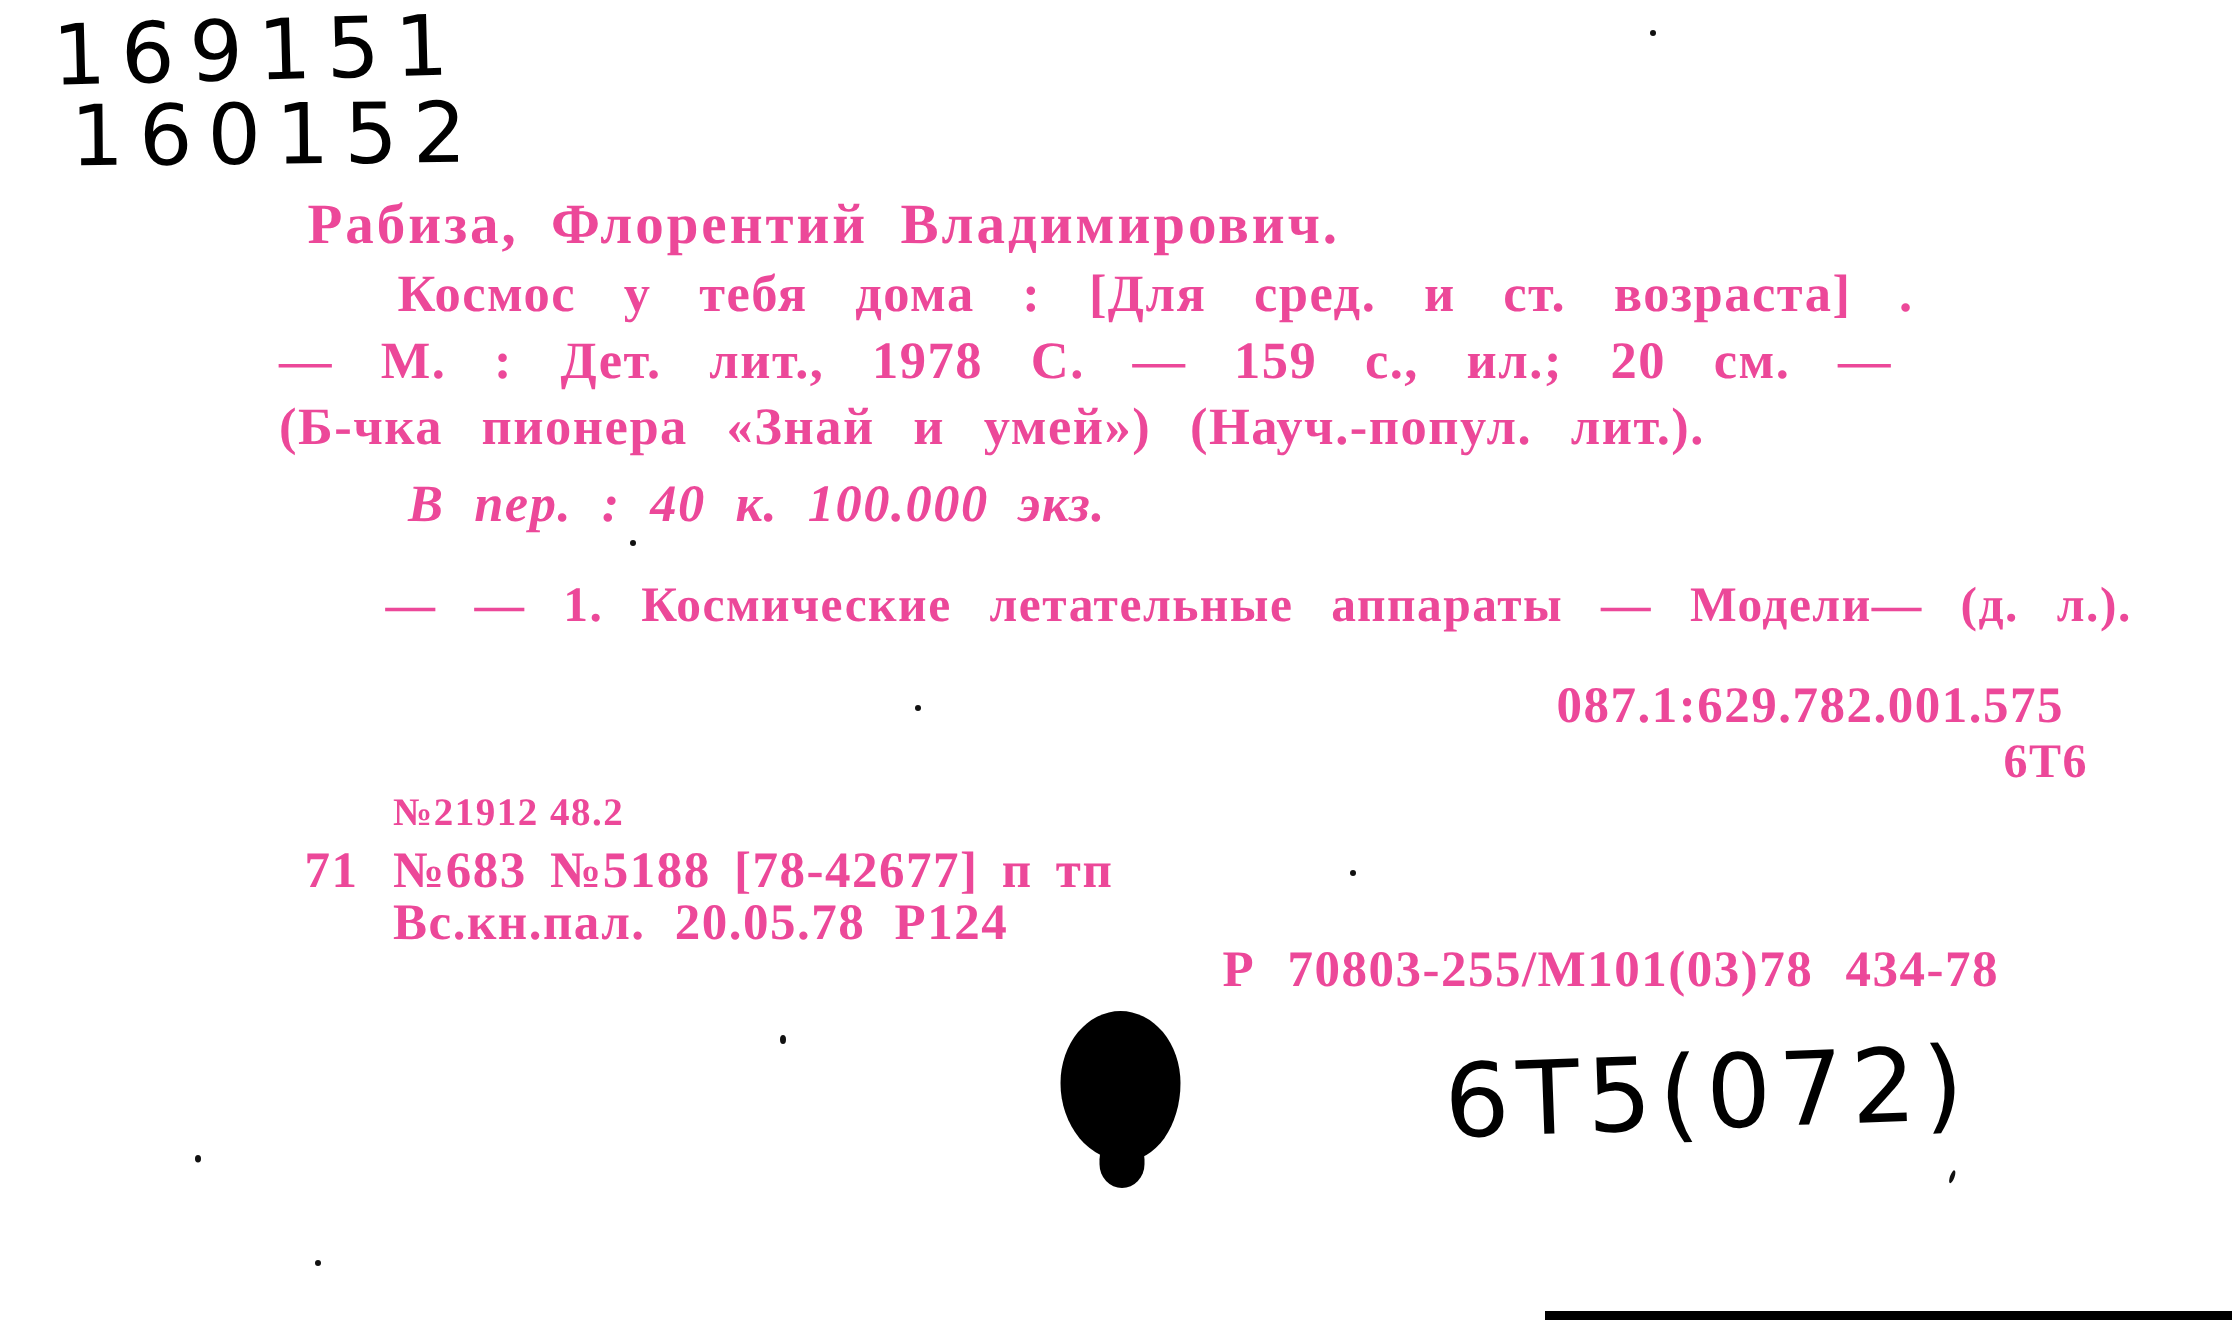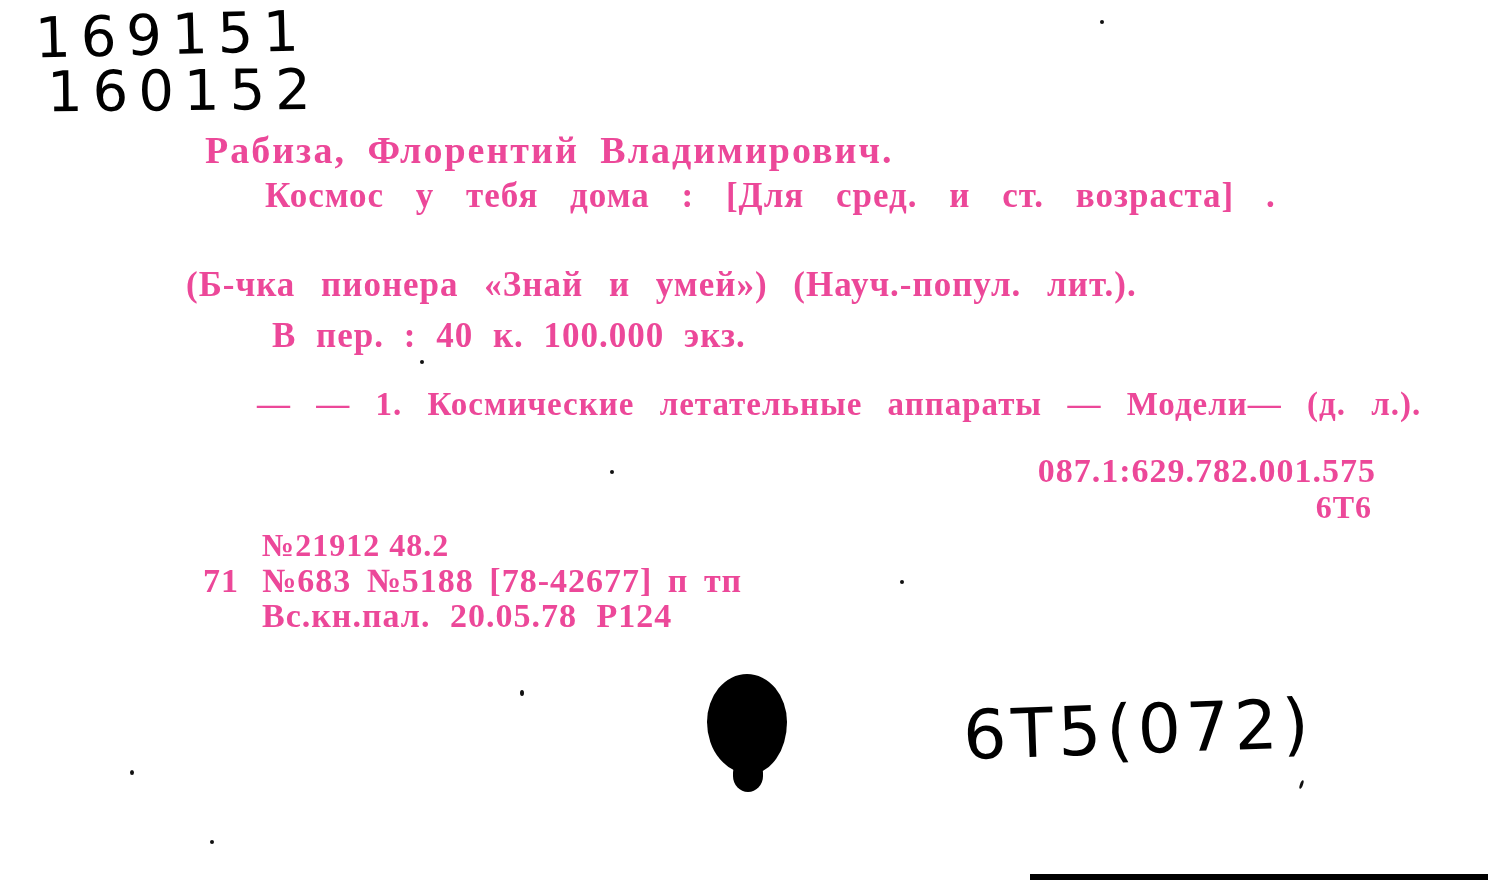--- a/index.html
+++ b/index.html
@@ -58,33 +58,35 @@
 <body>
 
 <div id="card">
 
   <div class="line hand hand-acc" style="left:35px;top:2px;">169151</div>
   <div class="line hand hand-acc" style="left:47px;top:58px;transform:rotate(-0.5deg);">160152</div>
 
   <div class="line typed heading" style="left:205px;top:128px;">Рабиза, Флорентий Владимирович.</div>
 
   <div class="line typed stretch-wide" style="left:265px;top:176px;text-align:right;">Космос у тебя дома : [Для сред. и ст. возраста] .</div>
+  <div class="line typed stretch-wide" style="left:186px;top:221px;">— М. : Дет. лит., 1978 С. — 159 с., ил.; 20 см. —</div>
   <div class="line typed stretch" style="left:186px;top:265px;text-align:center;">(Б-чка пионера «Знай и умей») (Науч.-попул. лит.).</div>
-  <div class="line typed" style="left:272px;top:316px;word-spacing:10px;">В пер. : 40 к. 100.000 экз.</div>
+  <div class="line typed" style="left:272px;top:316px;word-spacing:10px;font-style:italic;">В пер. : 40 к. 100.000 экз.</div>
 
   <div class="line typed stretch" style="left:257px;top:386px;font-size:33px;">— — 1. Космические летательные аппараты — Модели— (д. л.).</div>
 
   <div class="line typed right-align" style="right:112px;top:452px;font-size:34px;text-align:right;">087.1:629.782.001.575</div>
-  <div class="line typed right-align" style="right:116px;top:489px;font-size:32px;">6Т6</div>
+  <div class="line typed right-align" style="right:96px;top:489px;font-size:32px;">6Т6</div>
 
-  <div class="line typed" style="left:262px;top:527px;font-size:32px;">№21912 48.2</div>
+  <div class="line typed" style="left:262px;top:527px;font-size:26px;">№21912 48.2</div>
   <div class="line typed" style="left:203px;top:562px;font-size:34px;">71</div>
   <div class="line typed" style="left:262px;top:562px;font-size:34px;word-spacing:6px;">№683 №5188 [78-42677] п тп</div>
   <div class="line typed" style="left:262px;top:597px;font-size:34px;word-spacing:10px;">Вс.кн.пал. 20.05.78 Р124</div>
 
+  <div class="line typed" style="left:815px;top:628px;font-size:34px;word-spacing:12px;">Р  70803-255/М101(03)78  434-78</div>
 
   <div class="ink-blot"></div>
   <div class="ink-blot-tail"></div>
 
   <div class="line hand hand-class" style="left:963px;top:690px;">6Т5(072)</div>
 
   <div class="bottom-bar"></div>
 
   <div class="speck" style="left:420px;top:360px;width:4px;height:4px;"></div>
   <div class="speck" style="left:1100px;top:20px;width:4px;height:4px;"></div>

